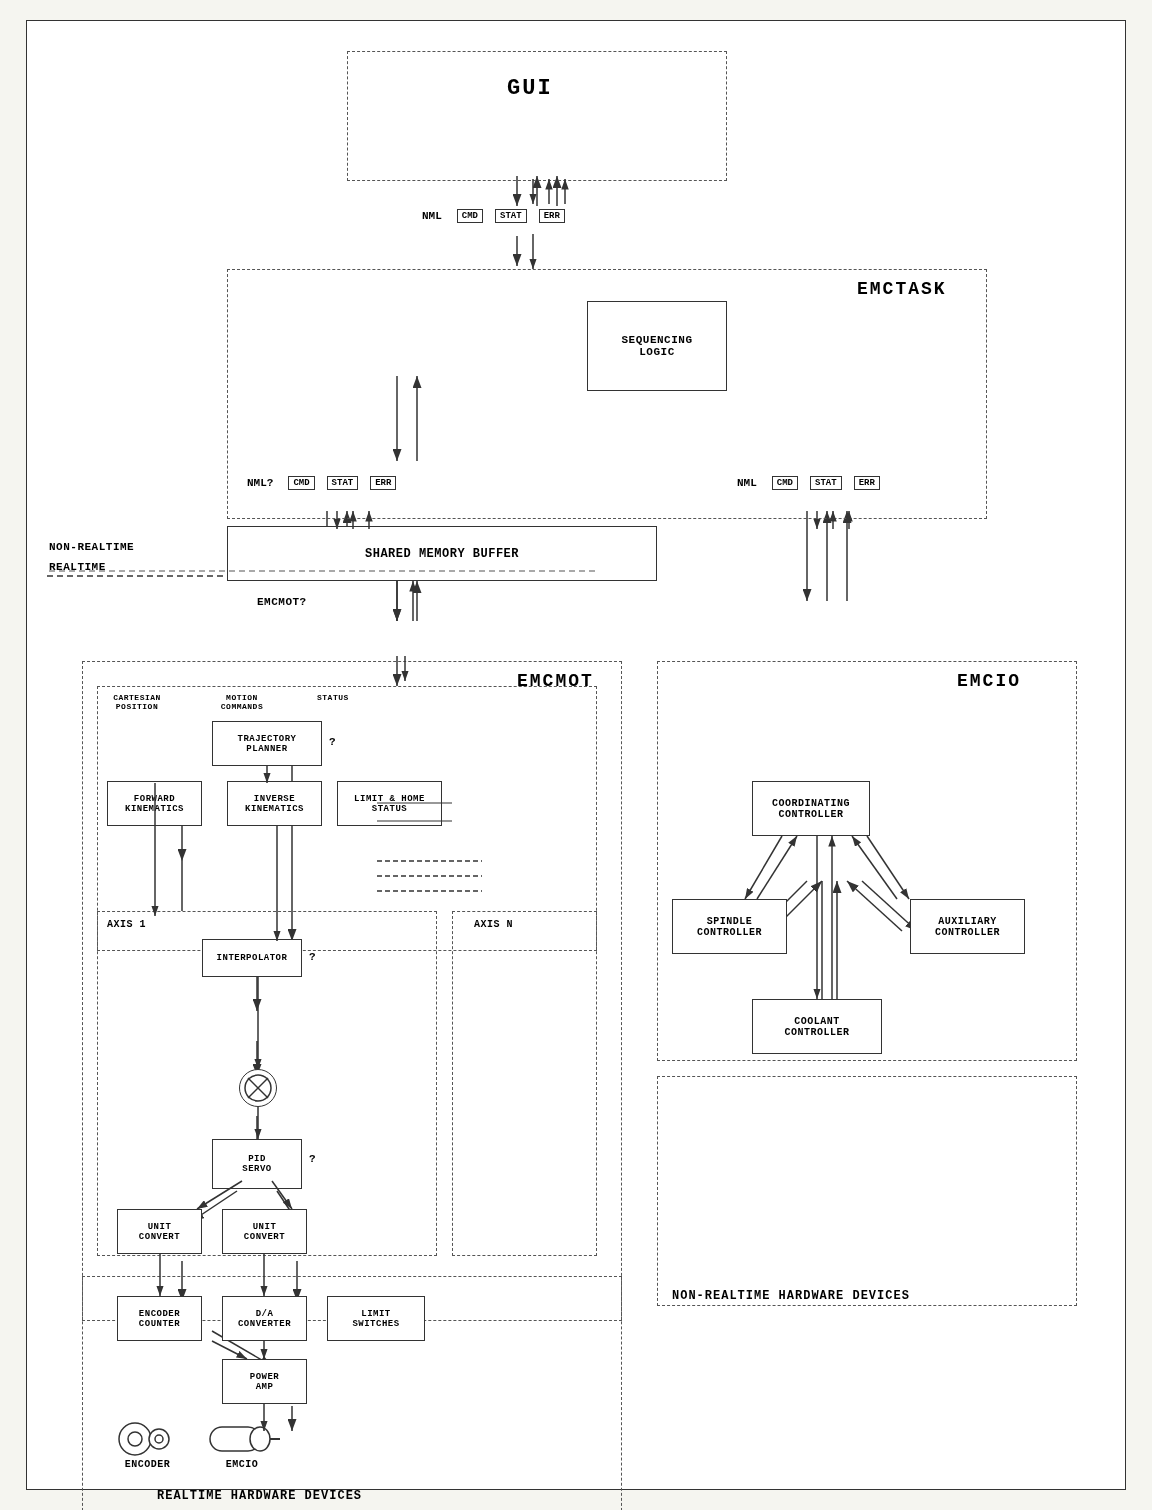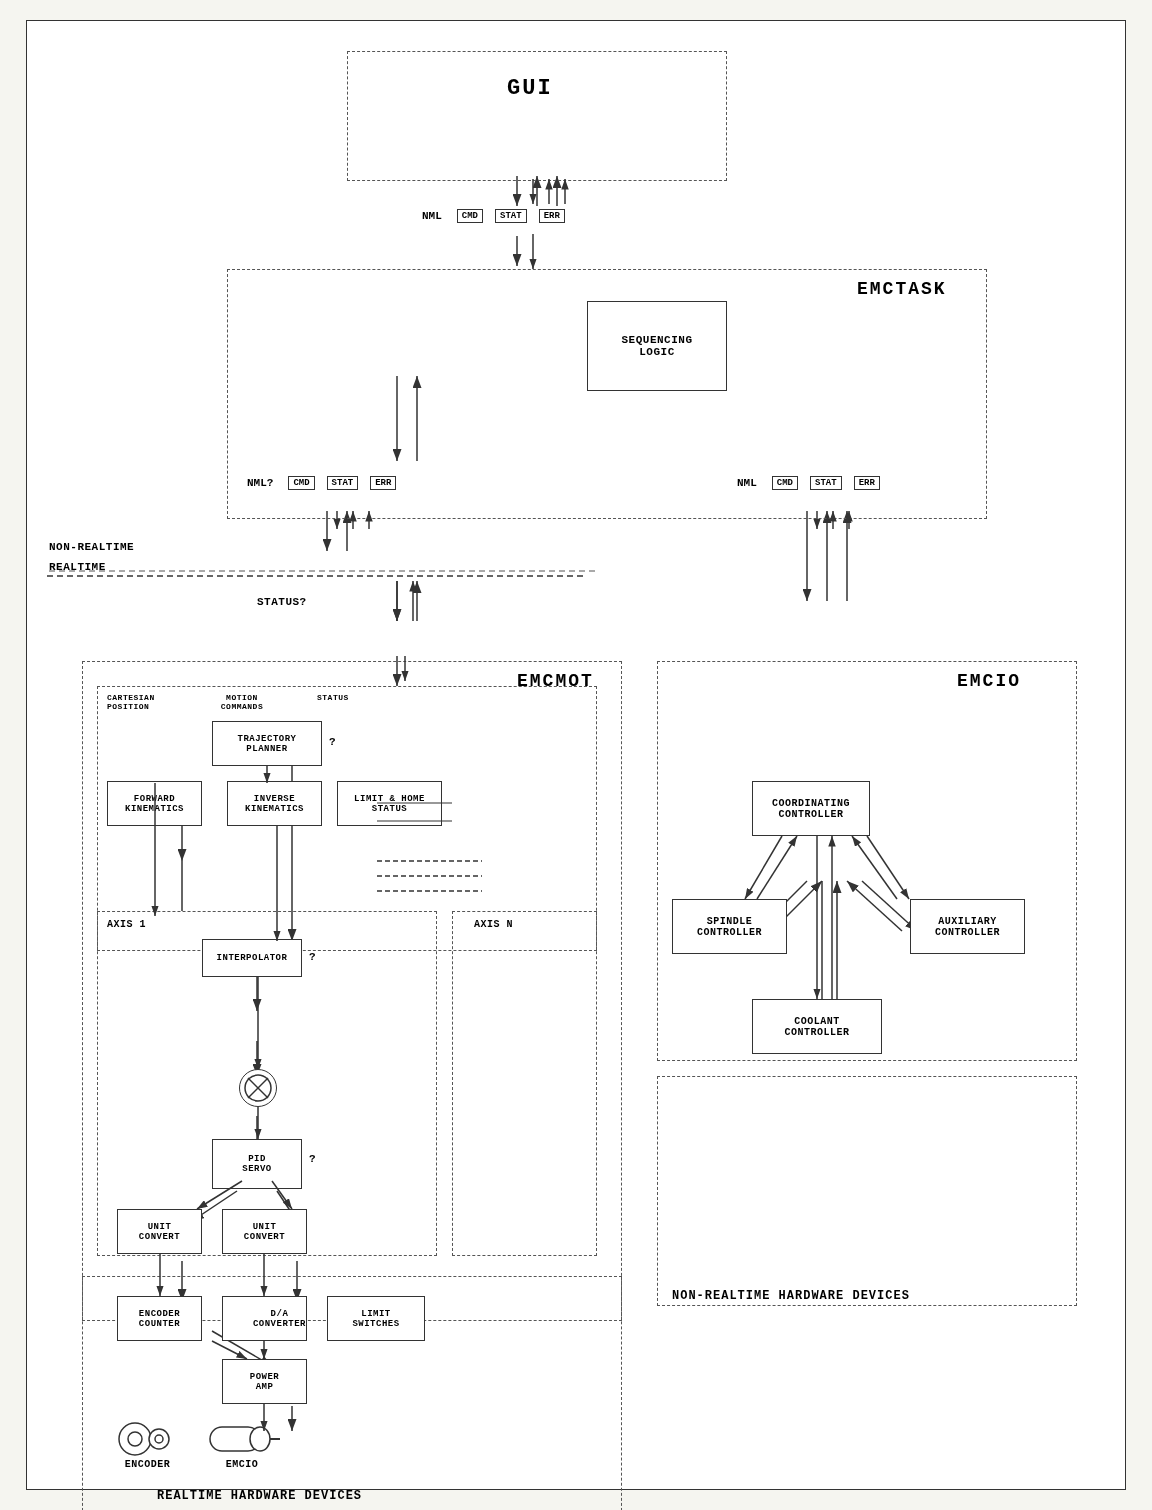--- a/index.html
+++ b/index.html
@@ -189,32 +189,35 @@
   <div class="nml-group" style="left:710px; top:455px;">
     <span class="nml-label">NML</span>
     <span class="small-box">CMD</span>
     <span class="small-box">STAT</span>
     <span class="small-box">ERR</span>
   </div>
 
   <div class="box-label" style="left:22px; top:520px; font-size:11px; font-weight:bold;">NON-REALTIME</div>
   <div class="box-label" style="left:22px; top:540px; font-size:11px; font-weight:bold;">REALTIME</div>
 
-
-  <div class="box-label" style="left:230px; top:575px; font-size:11px;">STATUS?</div>
+  <div class="box" style="left:200px; top:505px; width:430px; height:55px; font-size:12px;">
+    <span>SHARED MEMORY BUFFER</span>
+  </div>
+
+  <div class="box-label" style="left:230px; top:575px; font-size:11px;">EMCMOT?</div>
 
   <div class="box-dashed" style="left:55px; top:640px; width:540px; height:660px;"></div>
   <div class="box-label" style="left:490px; top:650px; font-size:18px; letter-spacing:2px;">EMCMOT</div>
 
   <div class="box-dashed" style="left:630px; top:640px; width:420px; height:400px;"></div>
   <div class="box-label" style="left:930px; top:650px; font-size:18px; letter-spacing:2px;">EMCIO</div>
 
   <div class="box-dashed" style="left:70px; top:665px; width:500px; height:265px;"></div>
 
-  <div class="box-label" style="left:80px; top:672px; font-size:8px; font-weight:bold; width:60px; text-align:left;">CARTESIAN<br>POSITION</div>
+  <div class="box-label" style="left:80px; top:672px; font-size:8px; font-weight:bold; width:60px; text-align:center;">CARTESIAN<br>POSITION</div>
   <div class="box-label" style="left:175px; top:672px; font-size:8px; font-weight:bold; width:80px; text-align:center;">MOTION<br>COMMANDS</div>
   <div class="box-label" style="left:290px; top:672px; font-size:8px; font-weight:bold;">STATUS</div>
 
   <div class="box" style="left:185px; top:700px; width:110px; height:45px; font-size:9px;">
     <span>TRAJECTORY<br>PLANNER</span>
   </div>
 
   <div class="box-label" style="left:302px; top:715px; font-size:11px;">?</div>
 
   <div class="box" style="left:80px; top:760px; width:95px; height:45px; font-size:9px;">
@@ -263,21 +266,21 @@
   <div class="box-dashed" style="left:55px; top:1255px; width:540px; height:240px;"></div>
   <div class="box-label" style="left:130px; top:1468px; font-size:12px; letter-spacing:1px; font-weight:bold;">REALTIME HARDWARE DEVICES</div>
 
   <div class="box-dashed" style="left:630px; top:1055px; width:420px; height:230px;"></div>
   <div class="box-label" style="left:645px; top:1268px; font-size:12px; letter-spacing:1px; font-weight:bold;">NON-REALTIME HARDWARE DEVICES</div>
 
   <div class="box" style="left:90px; top:1275px; width:85px; height:45px; font-size:9px;">
     <span>ENCODER<br>COUNTER</span>
   </div>
 
-  <div class="box" style="left:195px; top:1275px; width:85px; height:45px; font-size:9px;align-items:flex-end;">
+  <div class="box" style="left:195px; top:1275px; width:85px; height:45px; font-size:9px;">
     <span>D/A<br>CONVERTER</span>
   </div>
 
   <div class="box" style="left:300px; top:1275px; width:98px; height:45px; font-size:9px;">
     <span>LIMIT<br>SWITCHES</span>
   </div>
 
   <div class="box" style="left:195px; top:1338px; width:85px; height:45px; font-size:9px;">
     <span>POWER<br>AMP</span>
   </div>

